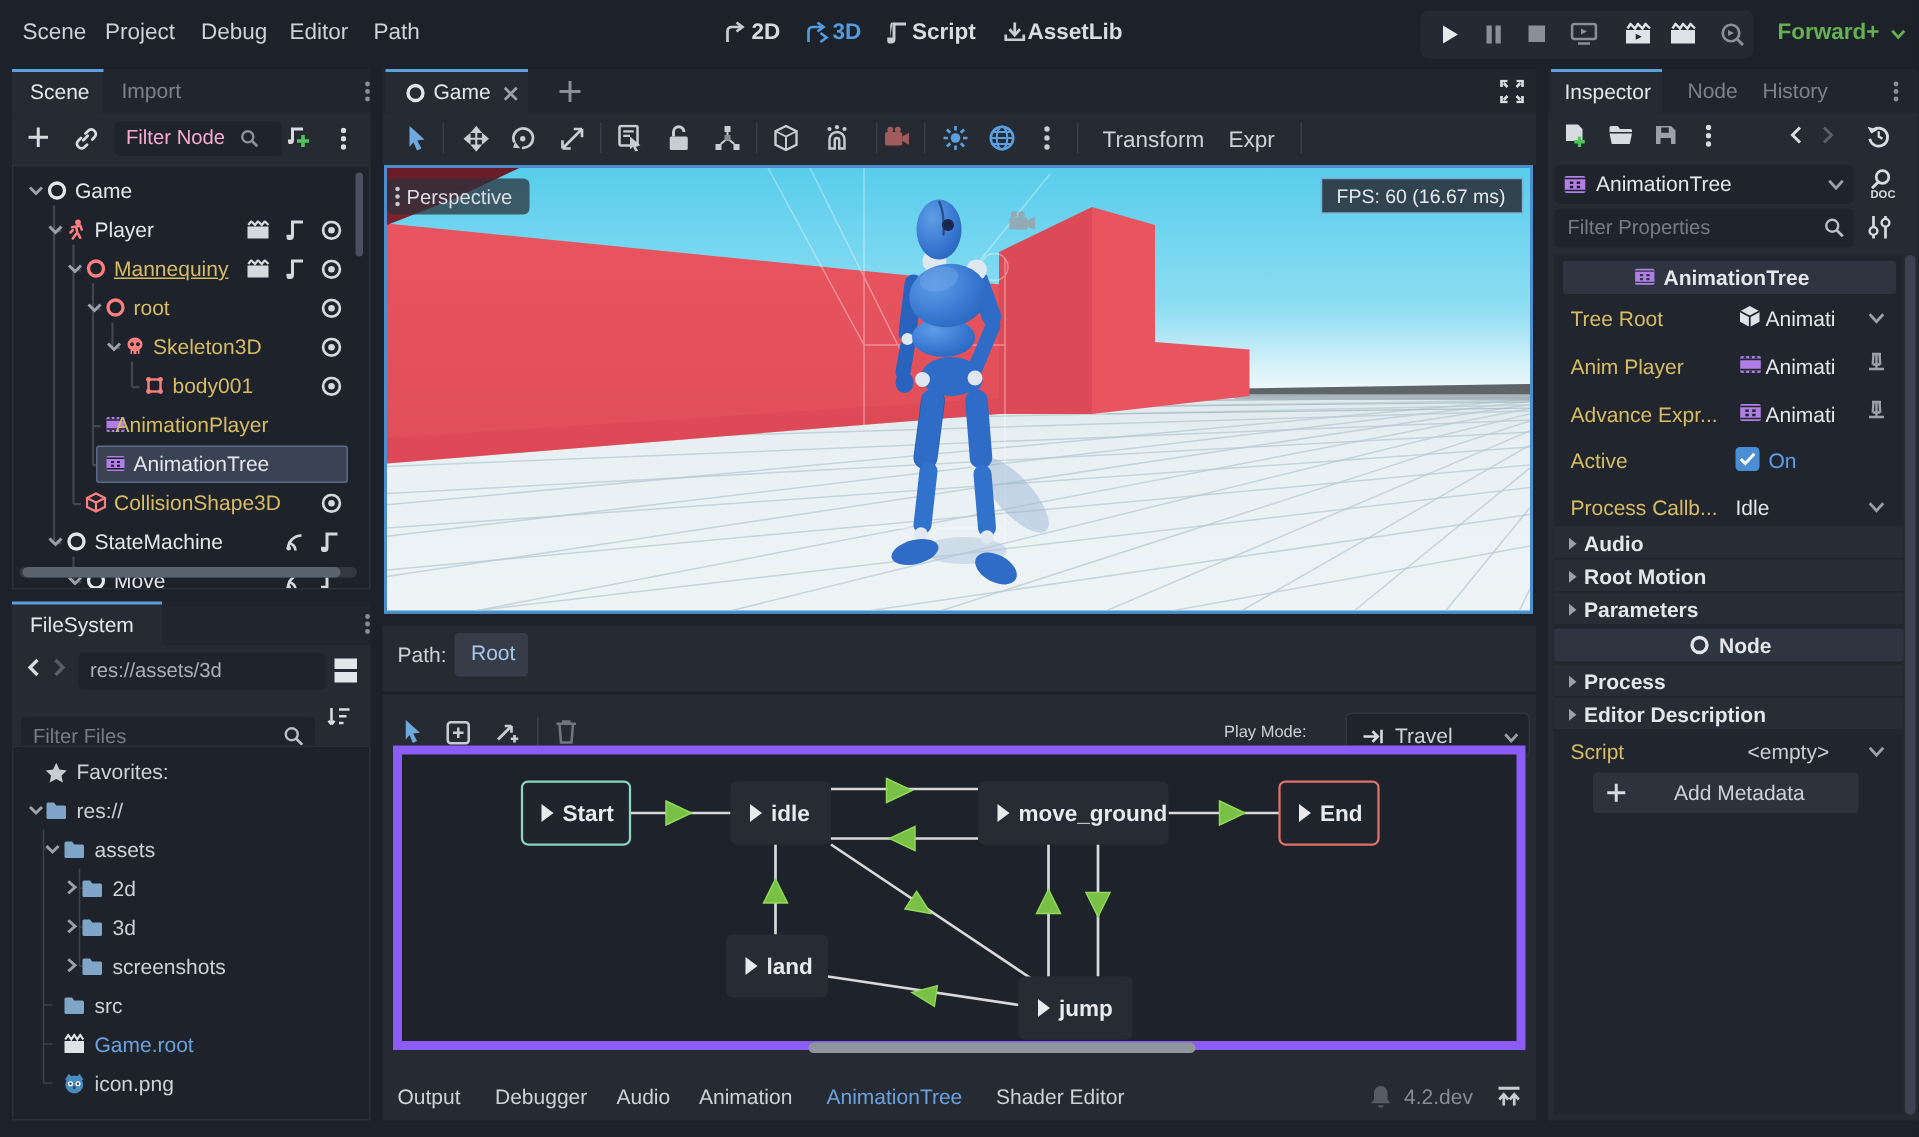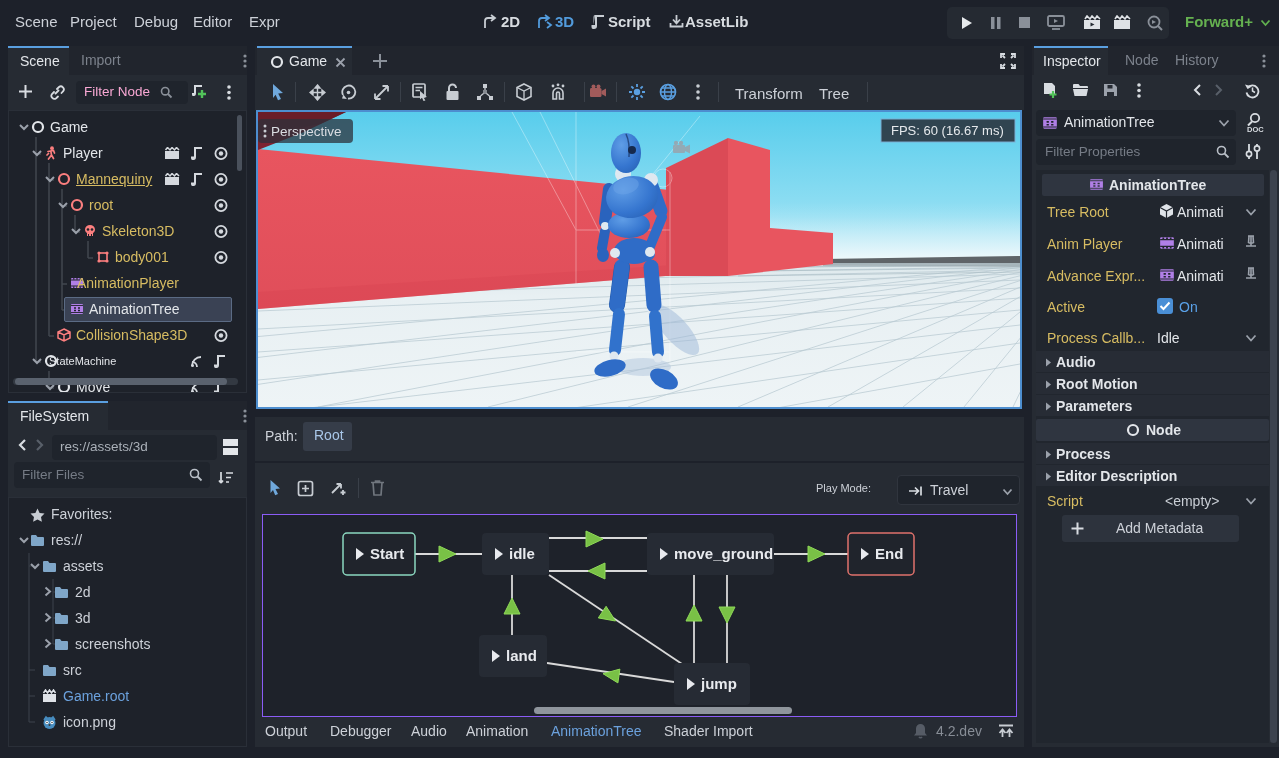--- a/index.html
+++ b/index.html
@@ -25,21 +25,21 @@
 </style>
 </head>
 <body>
 <div id="app">
 
 <div class="abs" style="left:0;top:0;width:1279px;height:46px;background:#1d212a;">
   <div class="abs txt" style="left:15px;top:13px;font-size:15px;">Scene</div>
   <div class="abs txt" style="left:70px;top:13px;font-size:15px;">Project</div>
   <div class="abs txt" style="left:134px;top:13px;font-size:15px;text-align:right;">Debug</div>
   <div class="abs txt" style="left:193px;top:13px;font-size:15px;">Editor</div>
-  <div class="abs txt" style="left:249px;top:13px;font-size:15px;">Expr</div>
+  <div class="abs txt" style="left:249px;top:13px;font-size:15px;">Path</div>
 
   <svg class="abs" style="left:483px;top:14px" width="16" height="16" viewBox="0 0 16 16">
         <path d="M2 14 V7 Q2 4 5 4 H11 M8 1 L12 4 L8 7" stroke="#c8cdd3" stroke-width="1.8" fill="none"></path>
       </svg>
   <div class="abs" style="left:501px;top:13px;font-size:15px;font-weight:bold;color:#d8dce0;">2D</div>
 
   <svg class="abs" style="left:537px;top:13px" width="17" height="17" viewBox="0 0 17 17">
         <path d="M2 15 V8 Q2 5 5 5 H11 M8 2 L12 5 L8 8 M10 9 L14 12 L10 15" stroke="#529bdc" stroke-width="1.8" fill="none"></path>
       </svg>
   <div class="abs" style="left:555px;top:13px;font-size:15px;font-weight:bold;color:#529bdc;">3D</div>
@@ -213,21 +213,21 @@
         <path d="M7 1 L13 4 V10 L7 13 L1 10 V4 Z M1 4 L7 7 L13 4 M7 7 V13" fill="none" stroke="#fc7f7f" stroke-width="1.5"></path>
       </svg>
   <div class="row gold" style="left:67px;top:211px;font-size:14px;">CollisionShape3D</div>
   
   <svg class="ic" style="left:22px;top:244px" width="12" height="12" viewBox="0 0 12 12">
         <path d="M2 4 L6 8 L10 4" stroke="#9ba1ab" stroke-width="2" fill="none"></path>
       </svg>
   <svg class="ic" style="left:35px;top:243px" width="14" height="14" viewBox="0 0 14 14">
         <circle cx="7" cy="7" r="5" fill="none" stroke="#e3e6ea" stroke-width="2.2"></circle>
       </svg>
-  <div class="row white" style="left:40px;top:237px;font-size:11px;text-align:center;">StateMachine</div>
+  <div class="row white" style="left:54px;top:237px;font-size:14px;text-align:center;">StateMachine</div>
   
   <svg class="ic" style="left:35px;top:270px" width="12" height="12" viewBox="0 0 12 12">
         <path d="M2 4 L6 8 L10 4" stroke="#9ba1ab" stroke-width="2" fill="none"></path>
       </svg>
   <svg class="ic" style="left:48px;top:269px" width="14" height="14" viewBox="0 0 14 14">
         <circle cx="7" cy="7" r="5" fill="none" stroke="#e3e6ea" stroke-width="2.2"></circle>
       </svg>
   <div class="row white" style="left:67px;top:263px;font-size:14px;">Move</div>
   
   
@@ -313,21 +313,21 @@
         <path d="M3 2 L8 7 L3 12" stroke="#585f69" stroke-width="2.2" fill="none"></path>
       </svg>
   <div class="abs field" style="left:44px;top:5px;width:165px;height:25px;">
     <div class="abs" style="left:8px;top:4px;font-size:13.5px;color:#aab0b8;">res://assets/3d</div>
   </div>
   <svg class="abs" style="left:214px;top:7px" width="17" height="20" viewBox="0 0 17 20">
         <rect x="1" y="2" width="15" height="7" fill="#e3e6ea"></rect>
         <rect x="1" y="11" width="15" height="7" fill="#e3e6ea"></rect>
       </svg>
 
-  <div class="abs field" style="left:6px;top:32px;width:196px;height:26px;">
+  <div class="abs field" style="left:6px;top:48px;width:196px;height:26px;">
     <div class="abs" style="left:8px;top:5px;font-size:13.5px;color:#767c86;">Filter Files</div>
     <svg class="abs" style="left:175px;top:6px" width="14" height="14" viewBox="0 0 14 14">
           <circle cx="5.5" cy="5.5" r="4" fill="none" stroke="#b9bfc7" stroke-width="1.6"></circle>
           <path d="M8.5 8.5 L12.5 12.5" stroke="#b9bfc7" stroke-width="1.8"></path>
         </svg>
   </div>
   <svg class="abs" style="left:210px;top:40px" width="17" height="17" viewBox="0 0 17 17">
         <path d="M3 2 V13 M3 13 L1 10.5 M3 13 L5 10.5" stroke="#d8dce1" stroke-width="1.7" fill="none"></path>
         <path d="M8 3 H15 M8 7.5 H13 M8 12 H11" stroke="#d8dce1" stroke-width="1.7"></path>
       </svg>
@@ -492,21 +492,21 @@
         <ellipse cx="9" cy="9" rx="3.5" ry="7.5" fill="none" stroke="#5a9fe0" stroke-width="1.4"></ellipse>
         <path d="M1.5 9 H16.5 M2.5 5 H15.5 M2.5 13 H15.5" stroke="#5a9fe0" stroke-width="1.4"></path>
       </svg>
   <svg class="abs" style="left:441px;top:9px" width="4" height="16" viewBox="0 0 4 16">
         <circle cx="2" cy="2" r="1.8" fill="#c8cdd3"></circle>
         <circle cx="2" cy="8" r="1.8" fill="#c8cdd3"></circle>
         <circle cx="2" cy="14" r="1.8" fill="#c8cdd3"></circle>
       </svg>
   <div class="vsep" style="left:463px;top:7px;height:20px;"></div>
   <div class="abs txt" style="left:480px;top:10px;font-size:15px;">Transform</div>
-  <div class="abs txt" style="left:564px;top:10px;font-size:15px;">Tree</div>
+  <div class="abs txt" style="left:564px;top:10px;font-size:15px;">Expr</div>
   <div class="vsep" style="left:612px;top:7px;height:20px;"></div>
 </div>
 
 <div class="abs" style="left:256px;top:110px;width:766px;height:299px;border:2px solid #4d8ecf;background:#8adbf2;">
 <svg width="762" height="295" viewBox="0 0 762 295">
   <defs>
     <linearGradient id="sky" x1="0" y1="0" x2="0" y2="1">
       <stop offset="0" stop-color="#58cdec"></stop>
             <stop offset="0.65" stop-color="#93dff3"></stop>
             <stop offset="1" stop-color="#e2f4fa"></stop>
@@ -688,21 +688,21 @@
   <div class="abs field" style="left:642px;top:58px;width:123px;height:30px;border:1px solid #30353e;">
     <svg class="abs" style="left:10px;top:9px" width="16" height="12" viewBox="0 0 16 12">
           <path d="M1 6 H10 M7 2.5 L10.5 6 L7 9.5 M13 1.5 V10.5" stroke="#d8dce1" stroke-width="1.7" fill="none"></path>
         </svg>
     <div class="abs txt" style="left:32px;top:6px;font-size:14px;">Travel</div>
     <svg class="abs" style="left:104px;top:12px" width="11" height="8" viewBox="0 0 11 8">
           <path d="M1.5 1.5 L5.5 6 L9.5 1.5" stroke="#9ba1ab" stroke-width="1.8" fill="none"></path>
         </svg>
   </div>
 
-  <div class="abs dark" style="left:7px;top:97px;width:755px;height:203px;border:1px solid #8b5cf6;text-decoration:underline;">
+  <div class="abs dark" style="left:7px;top:80px;width:755px;height:203px;border:6px solid #8b5cf6;text-decoration:underline;">
   <svg width="753" height="201" viewBox="0 0 753 201">
     <defs>
       <marker id="none"></marker>
     </defs>
 
     <g stroke="#d9d9d9" stroke-width="1.8" fill="none">
       <line x1="152" y1="39" x2="219" y2="39"></line>
       <line x1="286" y1="23" x2="384" y2="23"></line>
       <line x1="286" y1="56" x2="384" y2="56"></line>
       <line x1="511" y1="39" x2="585" y2="39"></line>
@@ -748,21 +748,21 @@
   </svg>
 
     <div class="abs" style="left:271px;top:192px;width:258px;height:7px;background:#8f959c;border-radius:4px;"></div>
   </div>
 
   <div class="abs txt" style="left:10px;top:306px;font-size:14px;">Output</div>
   <div class="abs txt" style="left:75px;top:306px;font-size:14px;">Debugger</div>
   <div class="abs txt" style="left:156px;top:306px;font-size:14px;">Audio</div>
   <div class="abs txt" style="left:211px;top:306px;font-size:14px;">Animation</div>
   <div class="abs blue" style="left:296px;top:306px;font-size:14px;">AnimationTree</div>
-  <div class="abs txt" style="left:409px;top:306px;font-size:14px;">Shader Import</div>
+  <div class="abs txt" style="left:409px;top:306px;font-size:14px;">Shader Editor</div>
   <svg class="abs" style="left:658px;top:306px" width="15" height="16" viewBox="0 0 15 16">
         <path d="M7.5 1 a4.5 4.5 0 0 1 4.5 4.5 V10 L14 12.5 H1 L3 10 V5.5 A4.5 4.5 0 0 1 7.5 1 Z" fill="#565c66"></path>
         <path d="M6 14 a1.8 1.8 0 0 0 3 0" stroke="#565c66" stroke-width="1.5" fill="none"></path>
       </svg>
   <div class="abs" style="left:681px;top:306px;font-size:14px;color:#878d96;">4.2.dev</div>
   <svg class="abs" style="left:743px;top:307px" width="16" height="14" viewBox="0 0 16 14">
         <path d="M1 1.5 H15" stroke="#c8cdd3" stroke-width="2"></path>
         <path d="M4.5 13 V6 M1.5 9 L4.5 5.5 L7.5 9 M11.5 13 V6 M8.5 9 L11.5 5.5 L14.5 9" stroke="#c8cdd3" stroke-width="1.8" fill="none"></path>
       </svg>
 </div>

